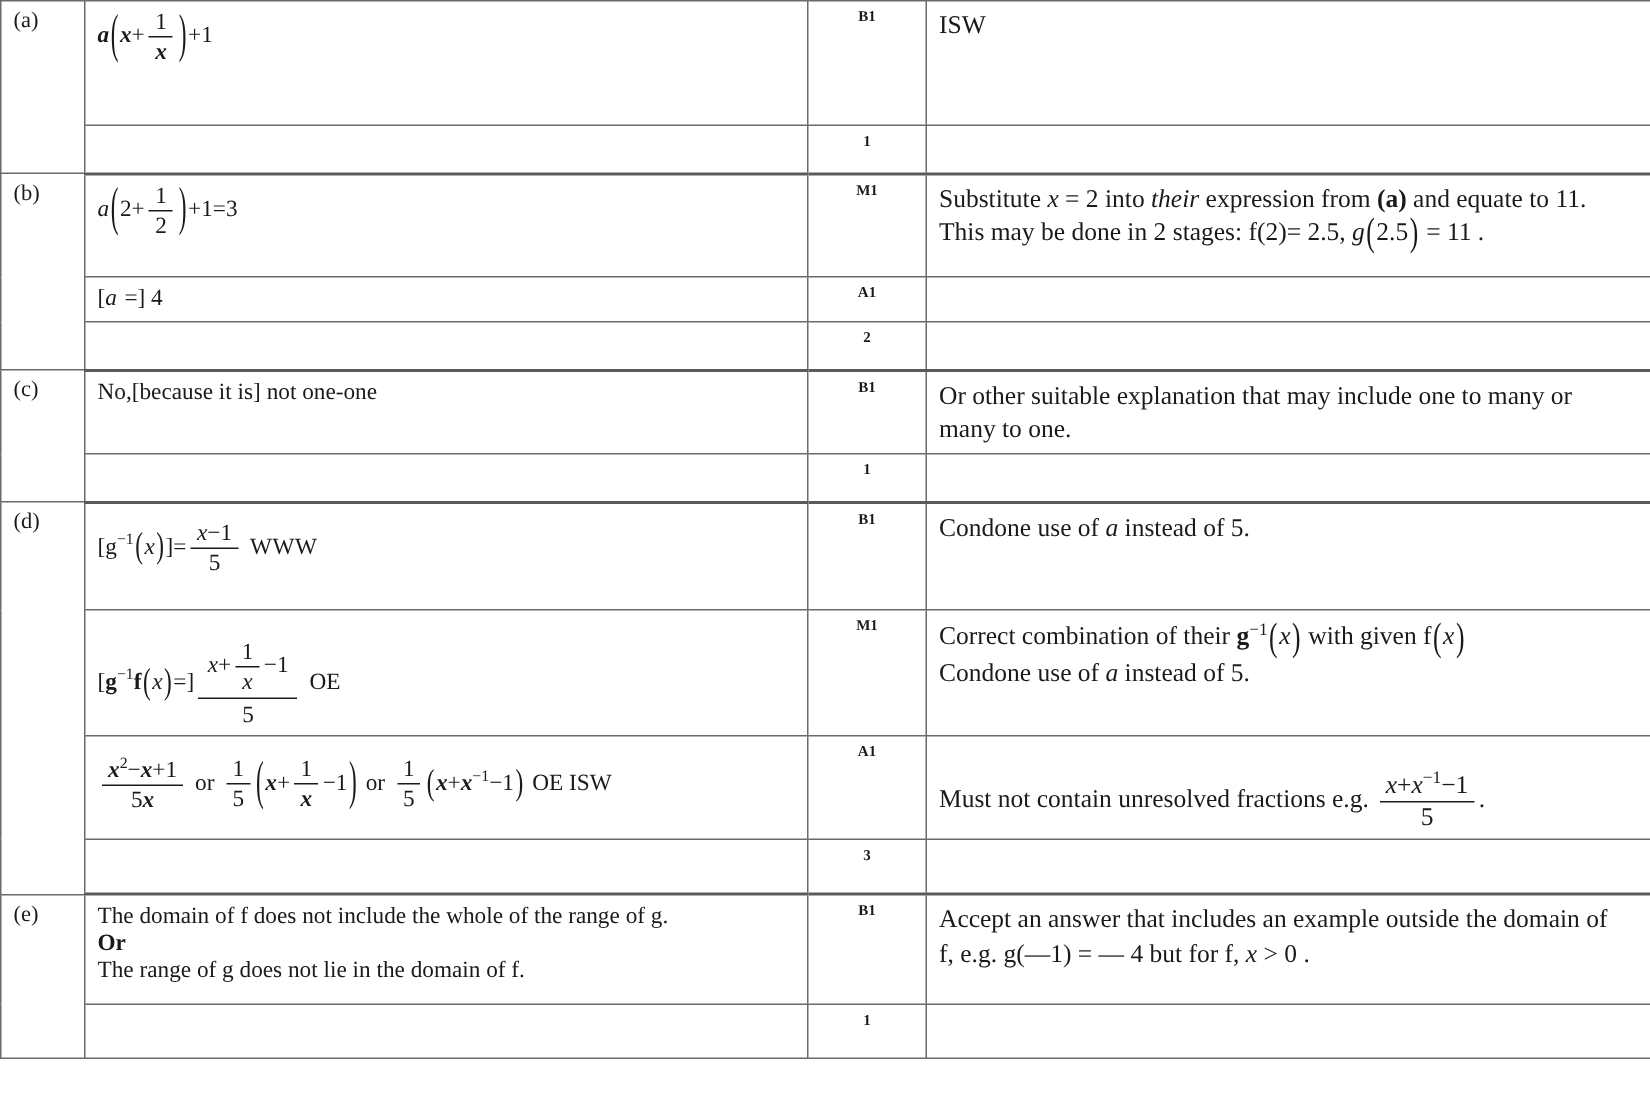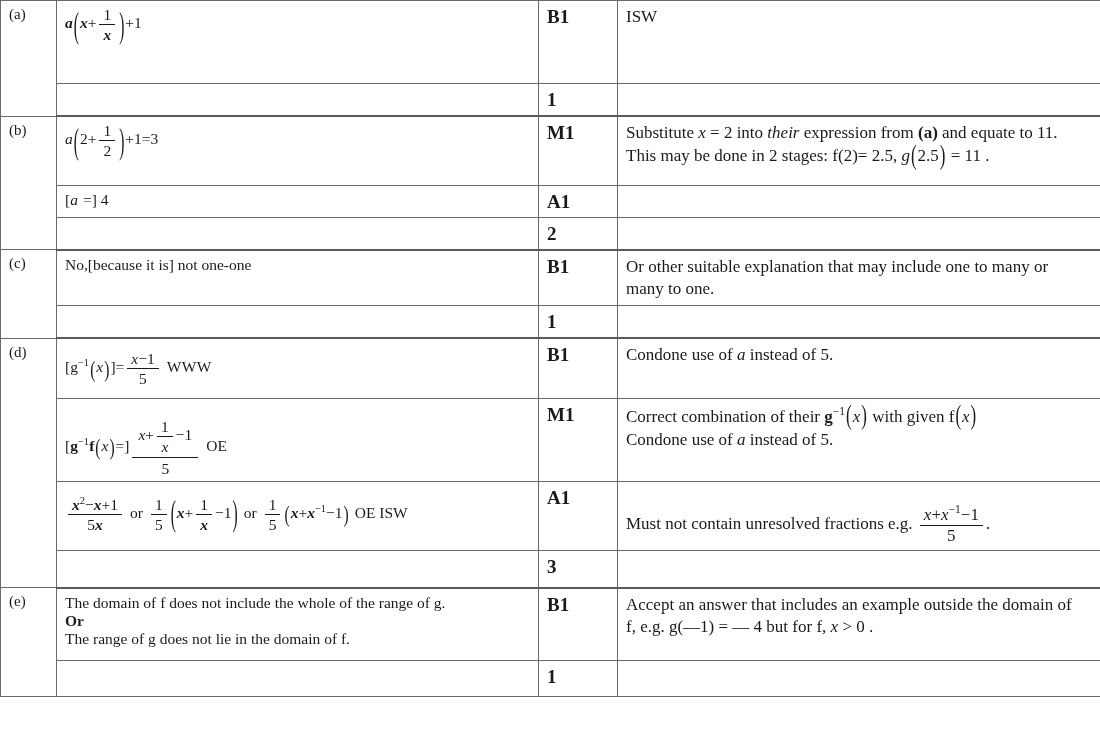--- a/index.html
+++ b/index.html
@@ -38,23 +38,23 @@
     border-left: none;
     border-top: none;
     border-bottom: none;
     border-right: 1px solid #6a6a6a;
     padding-left: 4px;
     padding-top: 6px;
     font-size: 15px;
   }
   td.work { font-size: 15.5px; padding-top: 7px; }
   td.mark {
-    text-align: left;
+    text-align: center;
     font-weight: bold;
-    font-size: 19px;
+    font-size: 10px;
     padding-right: 9px;
     padding-top: 7px;
     margin-left: 35px;
   }
   td.guid { font-size: 17px; padding-top: 7px; line-height: 1.35; }
 
   
   tr.sec-start > td { border-top: 2.5px solid #5a5a5a; }
   tr.sec-start > td.part { border-top: none; }
   tr.first-sec > td { border-top: 1px solid #6a6a6a; }
@@ -168,21 +168,21 @@
         </td>
       </tr>
       <tr>
         <td class="work" style="height:32px"></td>
         <td class="mark">1</td>
         <td class="guid"></td>
       </tr>
 
       <tr class="sec-start">
         <td class="part" rowspan="4">(d)</td>
-        <td class="work" style="height:60px">
+        <td class="work" style="height:72px">
           <span class="math" style="display:inline-block;padding-top:6px">
             <span>[</span><span class="upright">g</span><span class="sup">−1</span><span class="medparen">(</span><span class="mi">x</span><span class="medparen">)</span><span>]</span><span>=</span><span class="frac"><span class="num"><span class="mi">x</span><span>−</span><span>1</span></span><span class="den">5</span></span><span class="midsp"></span><span class="ww">WWW</span>
           </span>
         </td>
         <td class="mark">B1</td>
         <td class="guid">
           <span>Condone use of </span><span class="mi">a</span><span> instead of 5.</span>
         </td>
       </tr>
       <tr>

